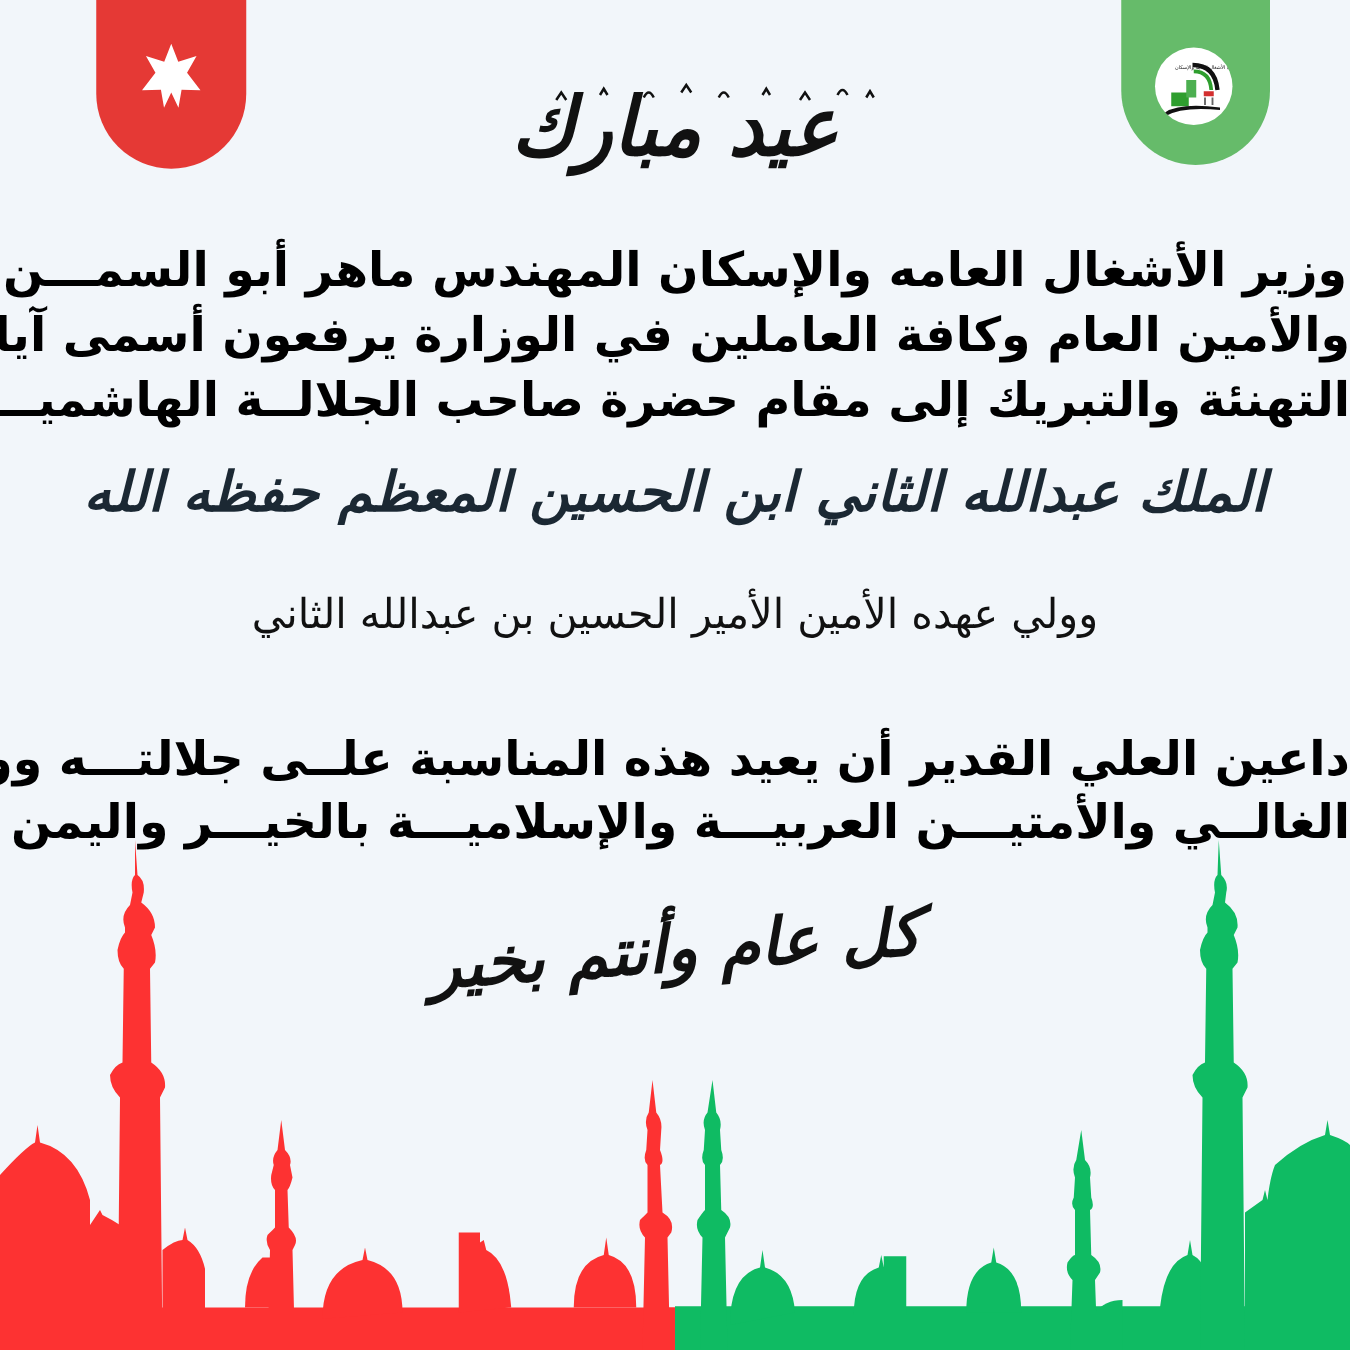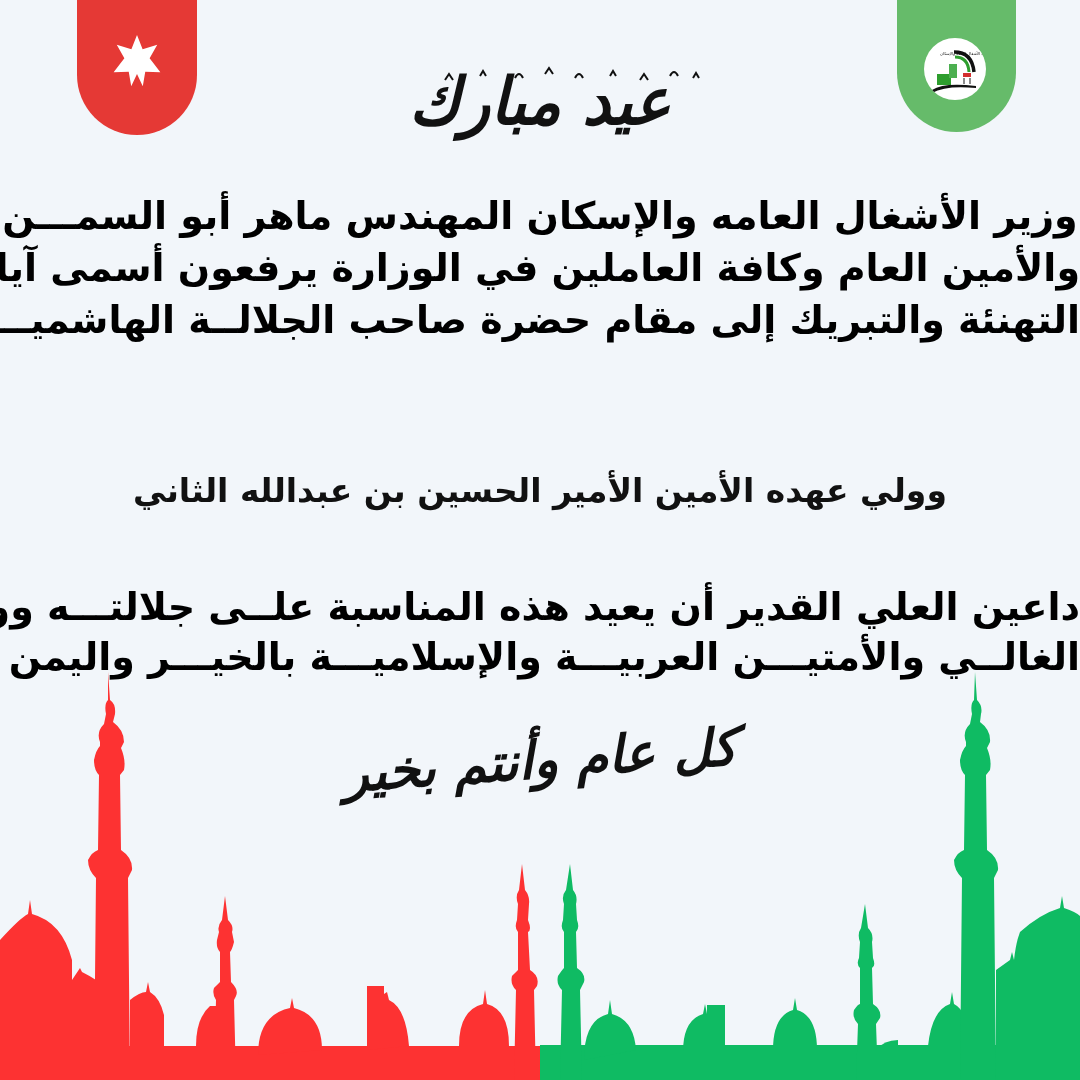--- a/index.html
+++ b/index.html
@@ -17,21 +17,21 @@
   .eid-ornament { position:absolute; top:58px; left:425px; width:285px; height:30px; }
 
   .line { position:absolute; left:0; width:1080px; text-align:center; direction:rtl; white-space:nowrap; }
   .bold-block { font-family:"DejaVu Sans", sans-serif; font-weight:bold; color:#000; font-size:38px; letter-spacing:0px; }
   .l1 { top:190px; height:52px; line-height:52px; }
   .l2 { top:242px; height:52px; line-height:52px; }
   .l3 { top:294px; height:52px; line-height:52px; }
 
   .king { top:360px; font-size:44px; line-height:70px; color:#1b2833; font-family:"DejaVu Serif", serif; font-style:italic; font-weight:bold; }
 
-  .crown { top:468px; font-size:33px; line-height:46px; color:#111; font-family:"DejaVu Sans", sans-serif; font-weight:bold; }
+  .crown { top:468px; font-size:33px; line-height:46px; color:#111; font-family:"DejaVu Sans", sans-serif; font-weight:normal; }
   .occasion { top:528px; font-size:29px; line-height:40px; color:#5d8f3b; font-family:"DejaVu Sans", sans-serif; font-weight:bold; }
 
   .l4 { top:582px; height:50px; line-height:50px; }
   .l5 { top:632px; height:50px; line-height:50px; }
 
   .greeting { position:absolute; left:0; width:1080px; top:715px; text-align:center; direction:rtl; font-family:"DejaVu Serif", serif; font-style:italic; font-weight:bold; font-size:52px; line-height:90px; color:#111; transform:rotate(-4deg); }
 
   .skyline { position:absolute; left:0; top:660px; width:1080px; height:420px; }
 </style>
 </head>
@@ -75,20 +75,21 @@
         <path d="M245 18 q4 -8 8 0"></path>
         <path d="M268 20 l3 -5 l3 5"></path>
     </g>
   </svg>
   <div class="calli eid-title">عيد مبارك</div>
 
   <div class="line bold-block l1">وزير الأشغال العامه والإسكان المهندس ماهر أبو السمـــن</div>
   <div class="line bold-block l2">والأمين العام وكافة العاملين في الوزارة يرفعون أسمى آيات</div>
   <div class="line bold-block l3">التهنئة والتبريك إلى مقام حضرة صاحب الجلالــة الهاشميـــة</div>
 
+  <div class="line king">الملك عبدالله الثاني ابن الحسين المعظم حفظه الله</div>
 
   <div class="line crown">وولي عهده الأمين الأمير الحسين بن عبدالله الثاني</div>
 
 
   <div class="line bold-block l4">داعين العلي القدير أن يعيد هذه المناسبة علــى جلالتـــه ووطـــننا</div>
   <div class="line bold-block l5">الغالــي والأمتيـــن العربيـــة والإسلاميـــة بالخيـــر واليمن والبركـــات</div>
 
   <div class="greeting">كل عام وأنتم بخير</div>
 
   <svg class="skyline" viewBox="0 660 1080 420" preserveAspectRatio="none">

